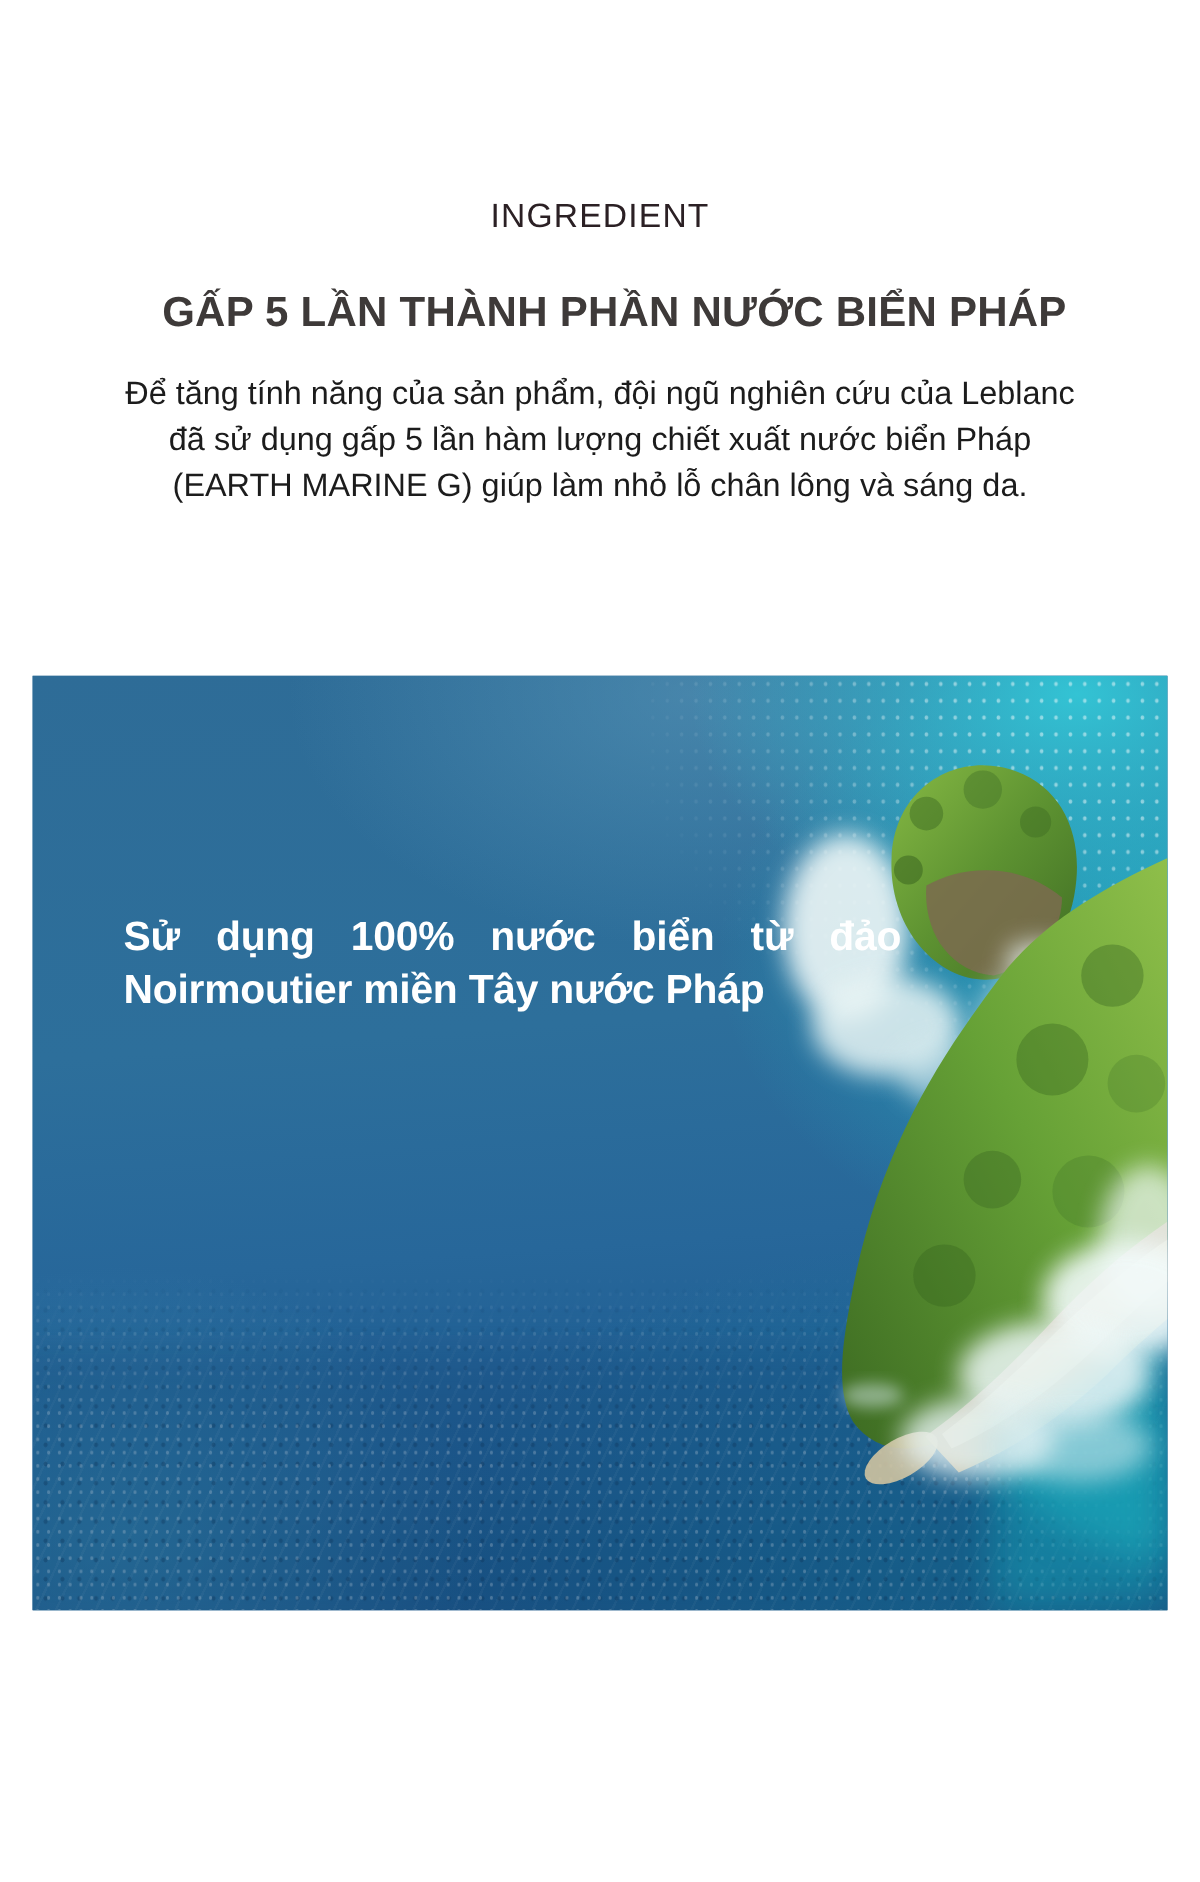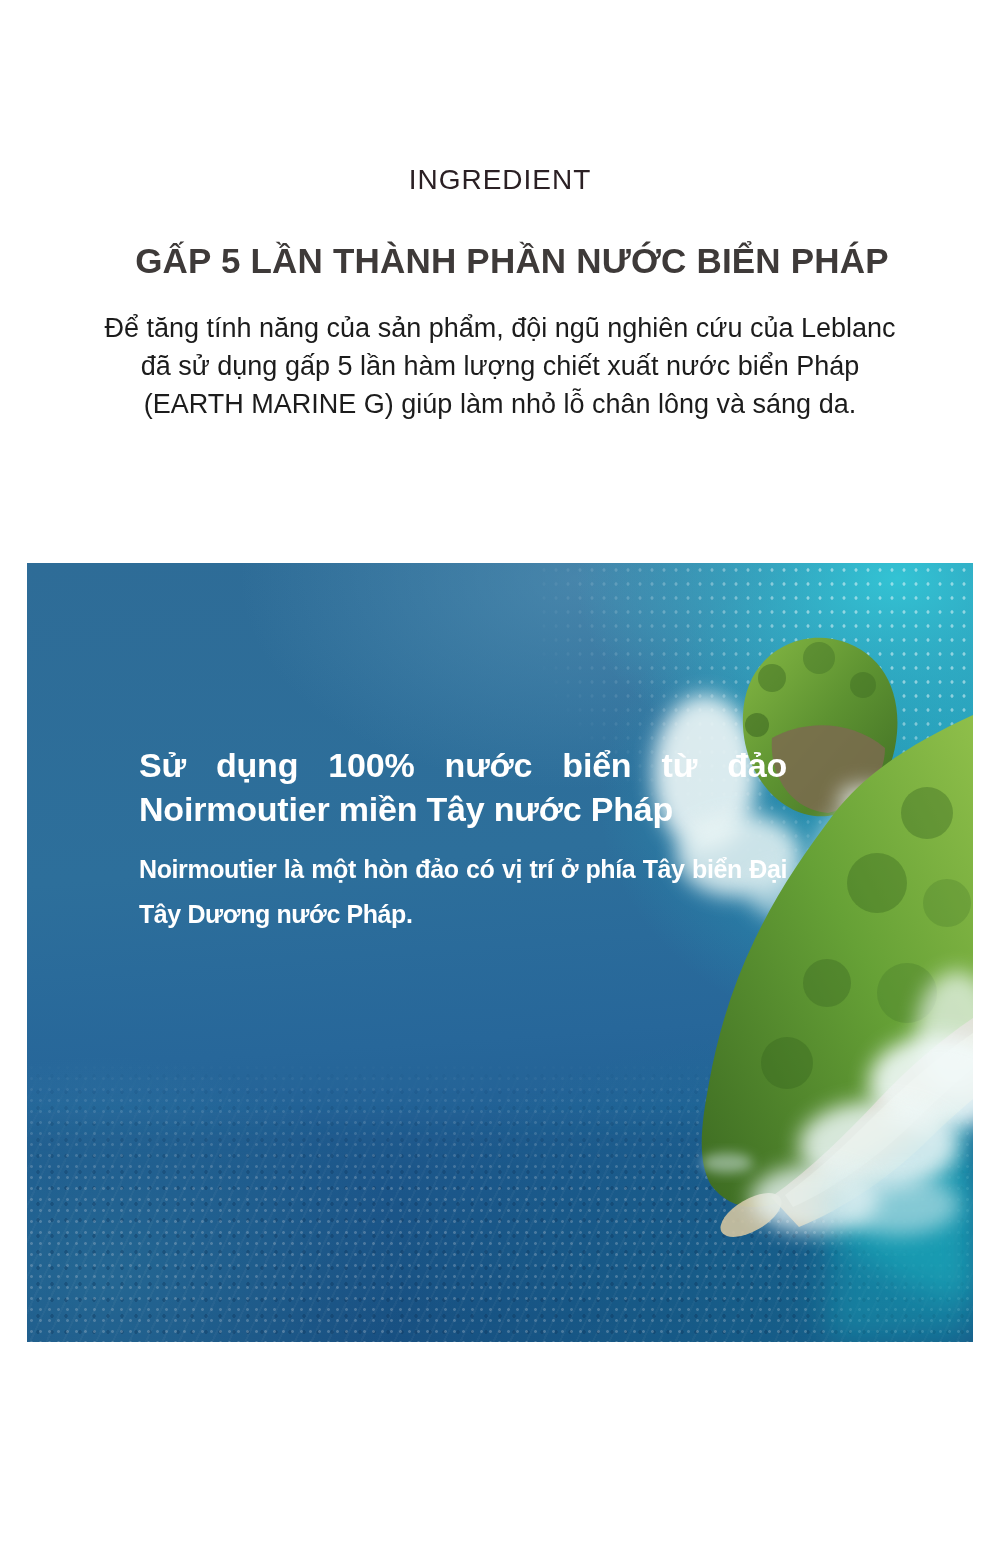--- a/index.html
+++ b/index.html
@@ -80,25 +80,24 @@
     background-position: 0 0, 4px 6px, 0 0;
     -webkit-mask-image: linear-gradient(to top, #000 55%, transparent 100%);
             mask-image: linear-gradient(to top, #000 55%, transparent 100%);
   }
   .hero svg { position: absolute; inset: 0; width: 100%; height: 100%; }
 
   
   .hero-text {
     position: absolute;
     left: 76px;
-    top: 180px;
+    top: 196px;
     width: 648px;
     color: var(--text-light, #ffffff);
     z-index: 3;
-    margin-left: 36px;
   }
   .hero-heading {
     font-size: 34px;
     font-weight: 700;
     line-height: 44px;
     letter-spacing: -0.2px;
     text-align: justify;
     color: var(--text-light, #ffffff);
   }
   .hero-par {
@@ -185,17 +184,16 @@
       <ellipse cx="930" cy="470" rx="40" ry="62" fill="#f2fafa" opacity=".7" filter="url(#b10)"></ellipse>
       <ellipse cx="912" cy="520" rx="70" ry="48" fill="#f2fafa" opacity=".9" filter="url(#b10)"></ellipse>
       <ellipse cx="852" cy="582" rx="80" ry="44" fill="#eef8f8" opacity=".85" filter="url(#b10)"></ellipse>
       <ellipse cx="788" cy="636" rx="64" ry="34" fill="#e9f5f6" opacity=".8" filter="url(#b10)"></ellipse>
       <ellipse cx="872" cy="642" rx="60" ry="30" fill="#ddeff2" opacity=".55" filter="url(#b10)"></ellipse>
       <ellipse cx="700" cy="600" rx="26" ry="10" fill="#dceef2" opacity=".5" filter="url(#b6)"></ellipse>
     </svg>
 
     <div class="hero-text">
       <div class="hero-heading">Sử dụng 100% nước biển từ đảo Noirmoutier miền Tây nước Pháp</div>
-      <p class="hero-par">Noirmoutier là một hòn đảo có vị trí ở phía Tây biển Đại Tây Dương nước Pháp.</p>
     </div>
   </div>
 
 </div>
 
 </body></html>

